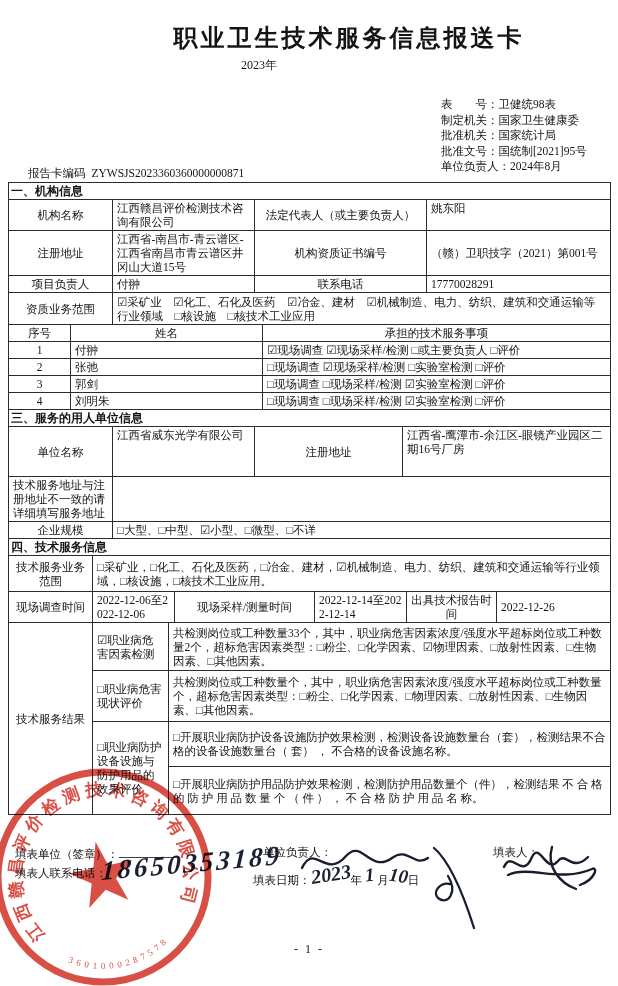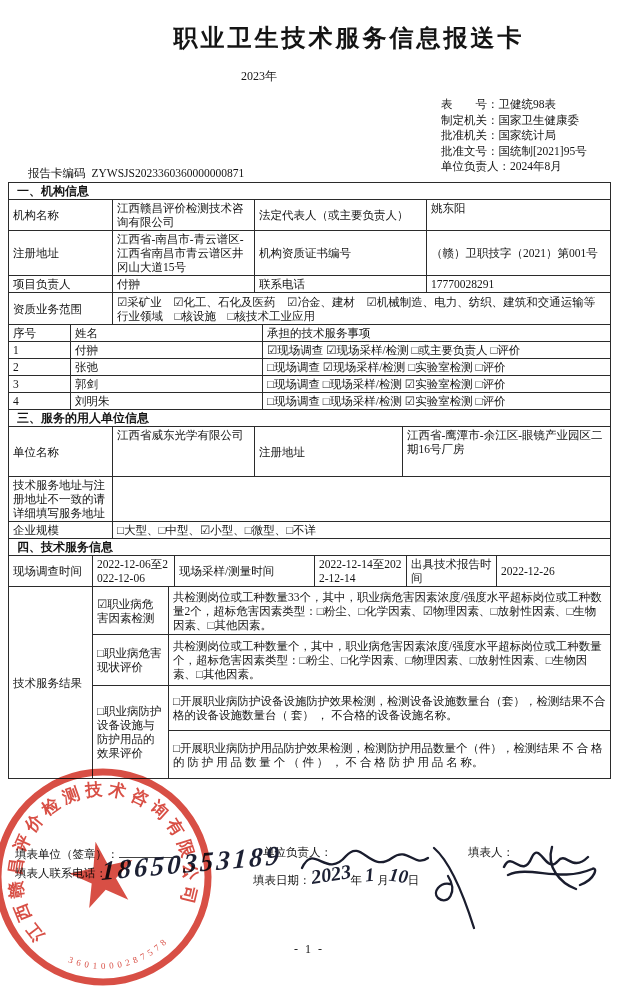--- a/index.html
+++ b/index.html
@@ -1,36 +1,36 @@
 <!DOCTYPE html>
 <html><head>
 <meta charset="utf-8">
 <style>
   html,body{margin:0;padding:0;background:#e8e8e8;}
   .page{position:relative;width:618px;height:986px;background:#ffffff;margin:0 auto;
         font-family:"Liberation Serif","DejaVu Serif",serif;color:#141414;overflow:hidden;}
   .doc-title{position:absolute;top:22px;left:0;width:618px;text-align:center;
              font-size:24px;font-weight:bold;letter-spacing:3px;margin-left:40px;}
-  .doc-year{position:absolute;top:68px;left:0;width:518px;text-align:center;font-size:12px;}
+  .doc-year{position:absolute;top:57px;left:0;width:518px;text-align:center;font-size:12px;}
   .meta-block{position:absolute;top:97px;left:441px;font-size:11.5px;line-height:15.5px;}
   .meta-line span{white-space:pre;}
   .card-code{position:absolute;top:166px;left:28px;font-size:11.5px;}
   .card-code .code{margin-left:6px;font-family:"Liberation Serif",serif;}
   .tables{position:absolute;top:183px;left:8px;width:602px;}
   table{border-collapse:collapse;width:602px;table-layout:fixed;margin-top:-1px;}
   td{border:1px solid #2b2b2b;font-size:11.5px;line-height:14px;padding:1px 4px;
      vertical-align:middle;word-break:break-all;overflow:hidden;}
-  td.sec{font-weight:bold;font-size:12px;padding-left:8px;border-left:1.5px solid #2b2b2b;border-right:1.5px solid #2b2b2b;}
-  td.lbl{text-align:left;}
+  td.sec{font-weight:bold;font-size:12px;padding-left:2px;border-left:1.5px solid #2b2b2b;border-right:1.5px solid #2b2b2b;}
+  td.lbl{text-align:center;}
   td.val{text-align:left;}
   td.top{vertical-align:top;}
   table{border:1.5px solid #222;}
   .footer-line1{position:absolute;top:845px;left:15px;width:595px;font-size:11.5px;}
   .footer-line1 .lab2{position:absolute;left:248px;top:0;}
-  .footer-line1 .lab3{position:absolute;left:453px;top:0;}
+  .footer-line1 .lab3{position:absolute;left:478px;top:0;}
   .sign-line{display:inline-block;width:58px;border-bottom:1px solid #444;height:12px;}
   .footer-line2{position:absolute;top:866px;left:15px;width:595px;font-size:11.5px;}
   .footer-line2 .date-part{position:absolute;left:238px;top:0;}
   .hand{color:#1c2033;font-style:italic;font-weight:bold;display:inline-block;}
   .hand-phone{position:absolute;top:-18px;left:86px;font-size:27px;letter-spacing:3px;
               transform:rotate(-5deg) skewX(-8deg);}
   .hand-year{font-size:20px;transform:rotate(-9deg);position:relative;top:-3px;}
   .hand-month{font-size:19px;transform:rotate(-5deg);position:relative;top:-3px;}
   .hand-day{font-size:19px;transform:rotate(8deg);position:relative;top:-2px;}
   .page-number{position:absolute;top:942px;left:0;width:618px;text-align:center;font-size:12px;letter-spacing:2px;}
@@ -165,20 +165,24 @@
           <col style="width:82px">
           <col style="width:140px">
           <col style="width:92px">
           <col style="width:90px">
           <col style="width:114px">
         </colgroup>
       <tbody>
           <tr style="height:17px">
             <td class="sec" colspan="6">四、技术服务信息</td>
           </tr>
+      <tr style="height:36px">
+        <td class="lbl">技术服务业务范围</td>
+        <td class="val" colspan="5">□采矿业，□化工、石化及医药，□冶金、建材，☑机械制造、电力、纺织、建筑和交通运输等行业领域，□核设施，□核技术工业应用。</td>
+      </tr>
       <tr style="height:28px">
         <td class="lbl">现场调查时间</td>
         <td class="val">2022-12-06至2022-12-06</td>
         <td class="lbl">现场采样/测量时间</td>
         <td class="val">2022-12-14至2022-12-14</td>
         <td class="lbl">出具技术报告时间</td>
         <td class="val">2022-12-26</td>
       </tr>
     </tbody>
       </table>

